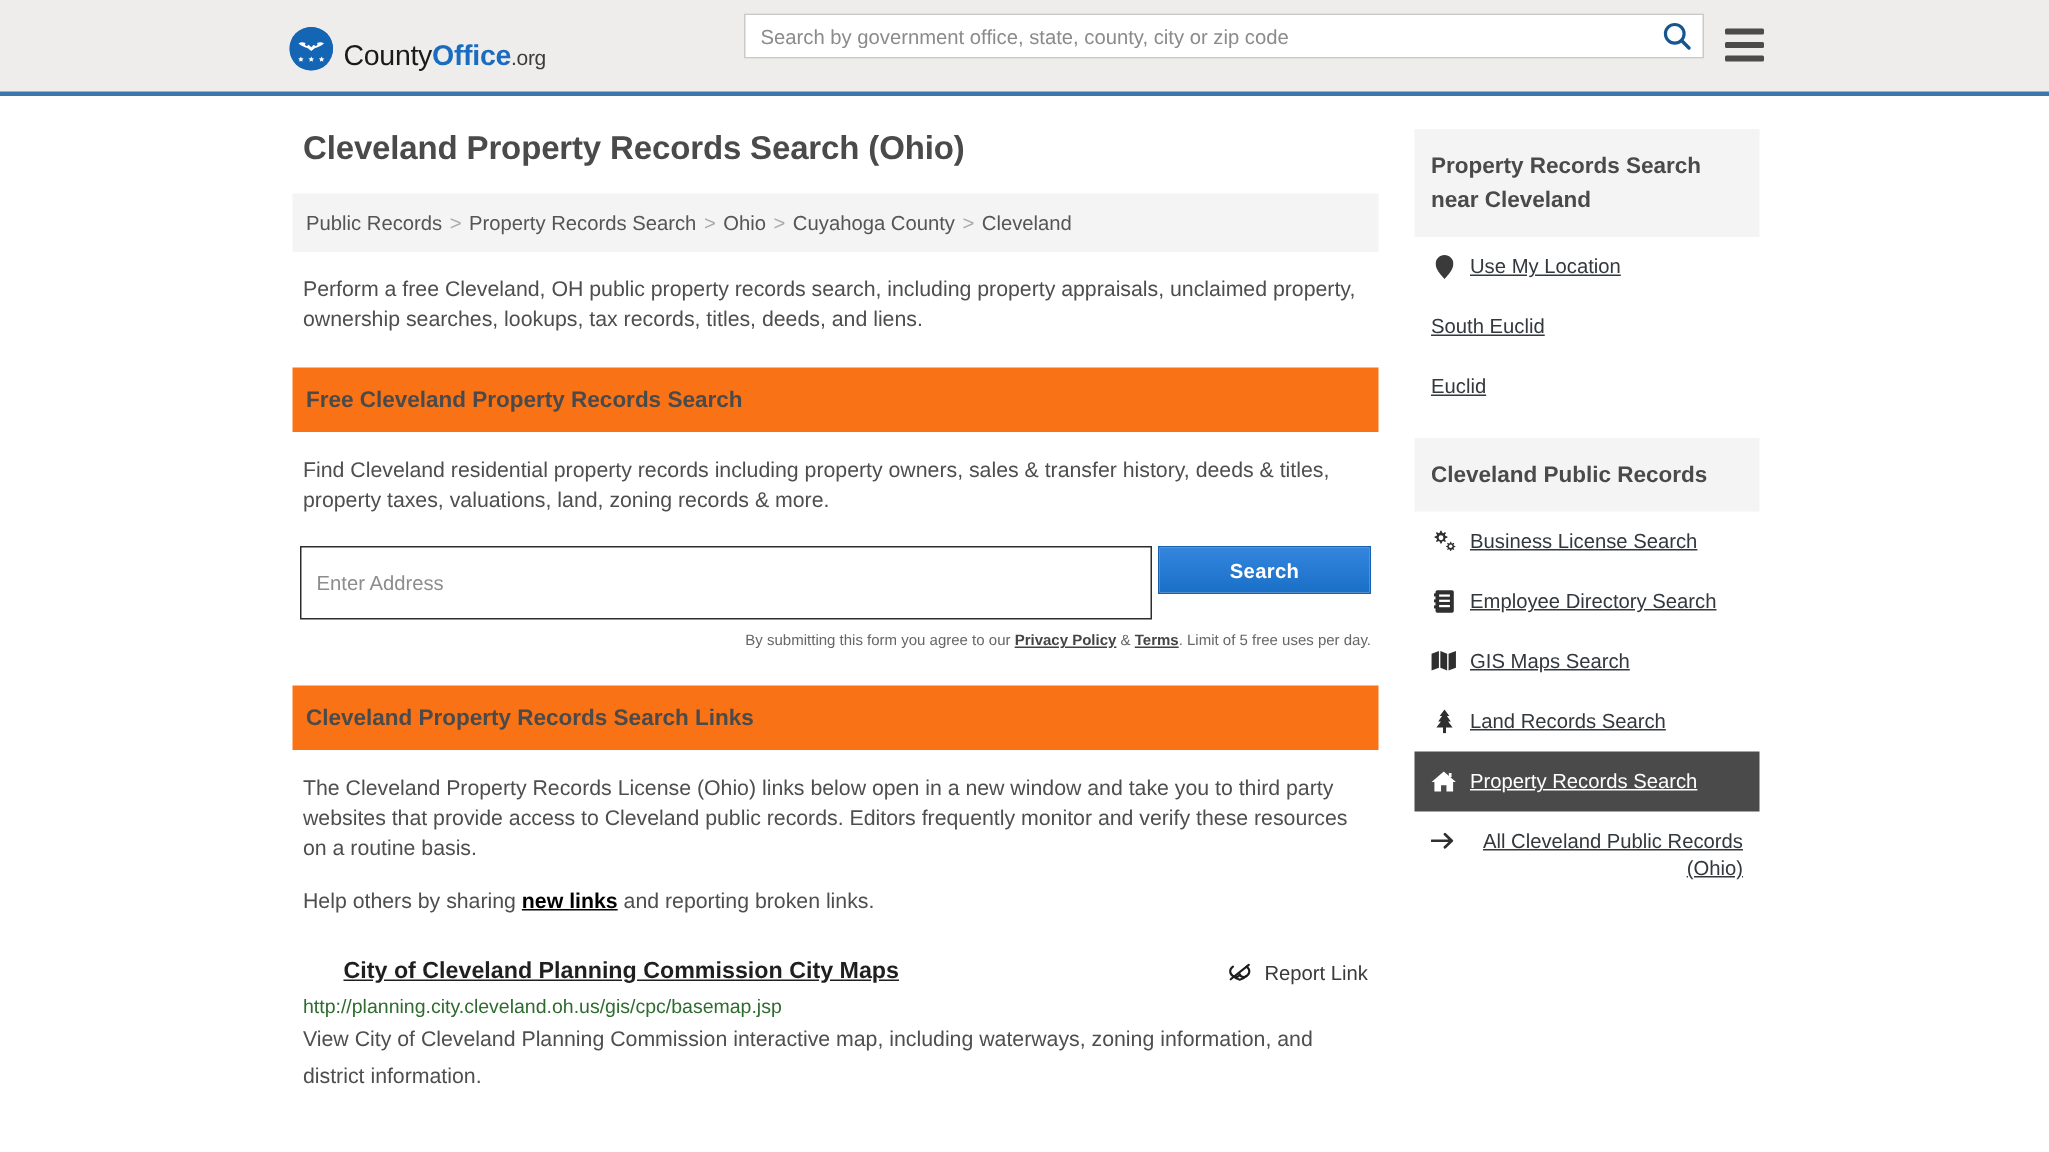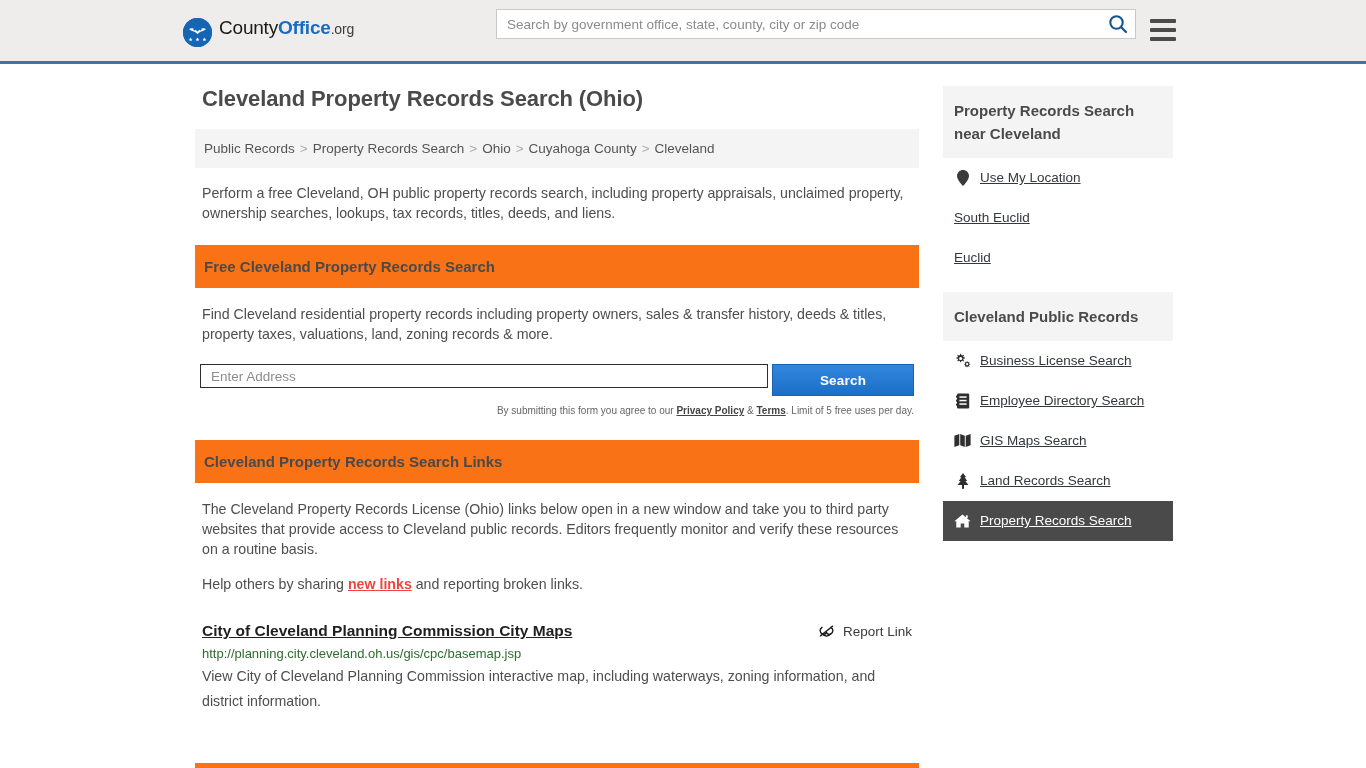--- a/index.html
+++ b/index.html
@@ -16,22 +16,22 @@
   .site-header {
     position: relative;
     height: 64px;
     background: #eeedeb;
     border-bottom: 3px solid #3b77ad;
     display: flex;
     align-items: center;
   }
   .logo-wrap {
     position: absolute;
-    left: 183px; top: 18px;
-    display: flex; align-items: flex-start; gap: 7px;
+    left: 193px; top: 18px;
+    display: flex; align-items: flex-end; gap: 7px;
     text-decoration: none;
   }
   .logo-mark {
     width: 29px; height: 29px;
     border-radius: 50%;
     background: #1565b5;
     position: relative;
     display: block;
     flex: 0 0 29px;
   }
@@ -131,31 +131,31 @@
   }
 
   .body-text {
     font-size: 14.2px;
     line-height: 20px;
     color: #4e4e4e;
     padding: 0 7px;
     margin: 16px 0 0 0;
   }
   .body-text.tight { margin-top: 15px; }
-  .body-text a { color: #ef4444; text-decoration: underline; font-weight: bold; }
+  .body-text a { color: #000000; text-decoration: underline; font-weight: bold; }
 
   
   .form-row {
     display: flex;
     margin: 20px 5px 0 5px;
     gap: 0;
   }
   .addr-input {
     flex: 1;
-    height: 24px;
+    height: 49px;
     border: 1px solid #2d2d2d;
     padding: 0 10px;
     font-size: 13.5px;
     font-family: "Liberation Sans", sans-serif;
     color: #333;
     outline: none;
     background: #fff;
   }
   .addr-input::placeholder { color: #8d8d8d; }
   .search-submit {
@@ -174,21 +174,21 @@
     text-align: right;
     font-size: 10px;
     color: #666;
     margin: 9px 5px 0 0;
   }
   .disclaimer a { color: #444; text-decoration: underline; font-weight: bold; }
 
   
   .link-entry { margin-top: 28px; padding: 0 7px; }
   .link-entry-head {
-    display: flex; align-items: flex-end; justify-content: space-between;
+    display: flex; align-items: flex-end; justify-content: space-between; margin-left: 27px;
   }
   .link-title {
     font-size: 15.5px;
     font-weight: bold;
     color: #1f1f1f;
     text-decoration: underline;
     cursor: pointer;
   }
   .report-link {
     display: flex; align-items: center; gap: 8px;
@@ -416,18 +416,26 @@
           <li class="side-item active">
             <span class="side-ico">
               <svg width="18" height="16" viewBox="0 0 18 16">
                 <path d="M9 1 L17.6 8.3 L15.6 8.3 L15.6 15 L10.9 15 L10.9 10.6 L7.1 10.6 L7.1 15 L2.4 15 L2.4 8.3 L0.4 8.3 Z" fill="currentColor"></path>
                 <rect x="12.6" y="2.0" width="1.9" height="2.9" fill="currentColor"></rect>
               </svg>
             </span>
             <a>Property Records Search</a>
           </li>
 
+          <li class="side-item">
+            <span class="side-ico">
+              <svg width="17" height="13" viewBox="0 0 17 13">
+                <path d="M0.6 6.5 L13 6.5 M9.3 2.2 L13.8 6.5 L9.3 10.8" stroke="#2f2f2f" stroke-width="1.8" fill="none" stroke-linecap="round" stroke-linejoin="round"></path>
+              </svg>
+            </span>
+            <a>All Cleveland Public Records (Ohio)</a>
+          </li>
 
         </ul>
       </div>
     </div>
   </div>
 </div>
 
 </body></html>

